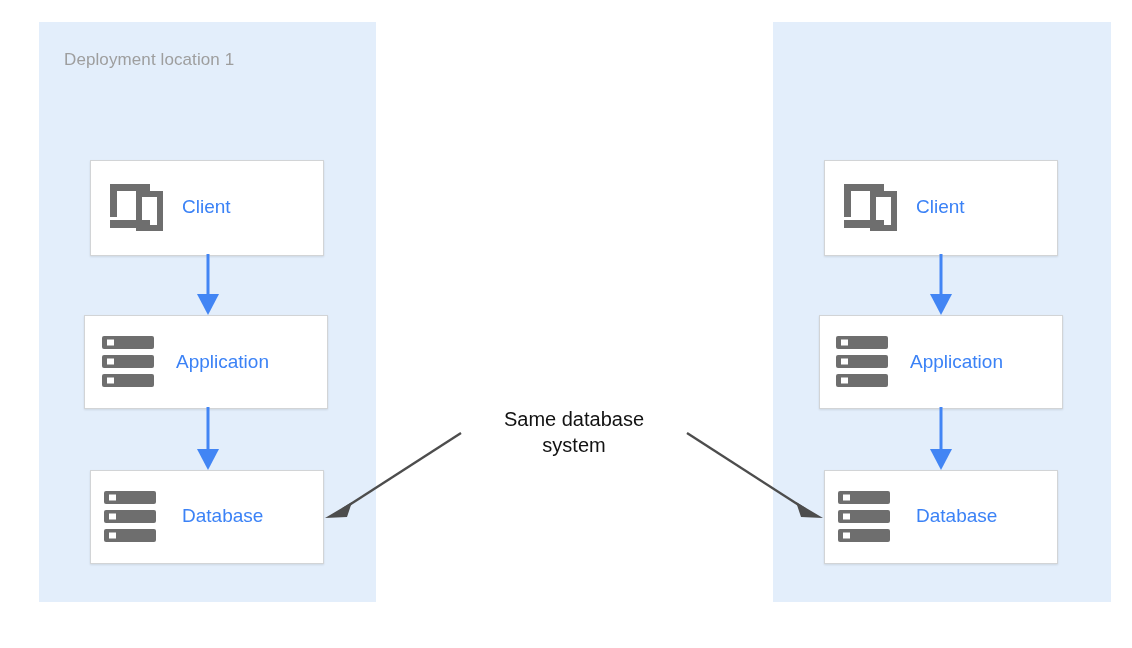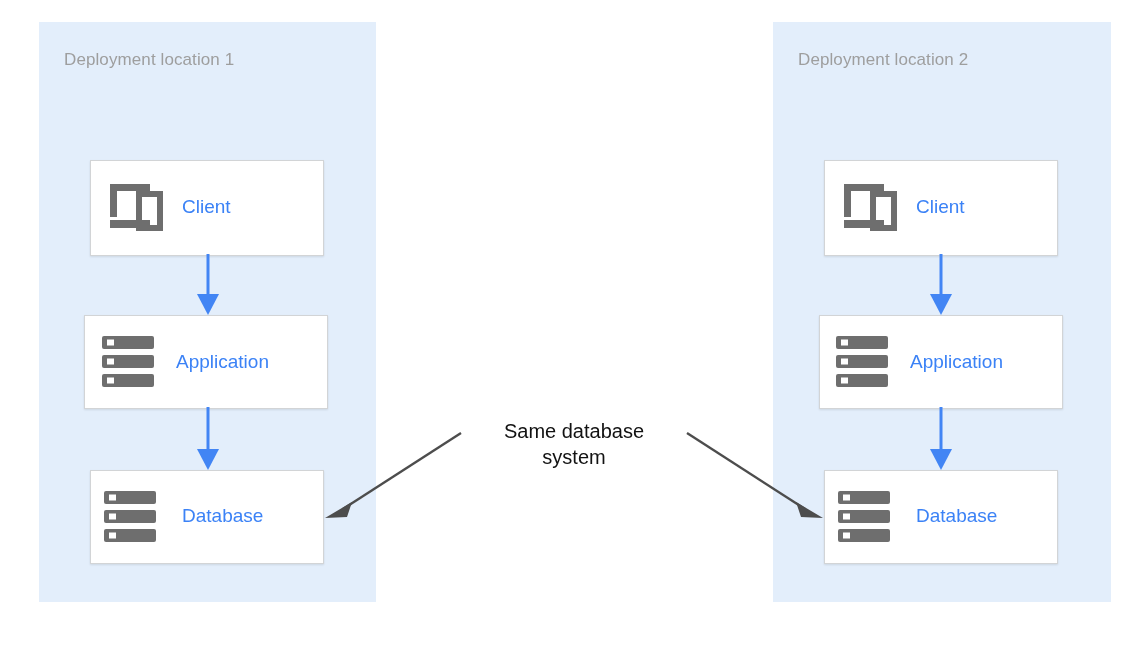--- a/index.html
+++ b/index.html
@@ -119,21 +119,20 @@
       <rect x="5" y="3.5" width="7" height="6" fill="#ffffff"></rect>
       <rect x="0" y="19" width="52" height="13" rx="2" fill="#6e6e6e"></rect>
       <rect x="5" y="22.5" width="7" height="6" fill="#ffffff"></rect>
       <rect x="0" y="38" width="52" height="13" rx="2" fill="#6e6e6e"></rect>
       <rect x="5" y="41.5" width="7" height="6" fill="#ffffff"></rect>
     </svg>
   </span>
   <span class="node-label" style="left:174px; top:505px;">Database</span>
 
   <div class="zone" style="left:765px; top:22px; width:338px; height:580px;"></div>
-  <div class="zone-title" style="left:790px; top:50px;">Deployment location 2</div>
 
   <div class="node" style="left:816px; top:160px; width:234px; height:96px;"></div>
   <span class="node-icon" style="left:832px; top:182px;">
     <svg width="58" height="50" viewBox="0 0 58 50" xmlns="http://www.w3.org/2000/svg">
       <path d="M4 2 H44 V9 H11 V35 H4 Z" fill="#6e6e6e"></path>
       <rect x="4" y="38" width="40" height="8" fill="#6e6e6e"></rect>
       <rect x="33" y="12" width="21" height="34" fill="none" stroke="#6e6e6e" stroke-width="6"></rect>
     </svg>
   </span>
   <span class="node-label" style="left:908px; top:196px;">Client</span>
@@ -167,21 +166,21 @@
       <rect x="0" y="0" width="52" height="13" rx="2" fill="#6e6e6e"></rect>
       <rect x="5" y="3.5" width="7" height="6" fill="#ffffff"></rect>
       <rect x="0" y="19" width="52" height="13" rx="2" fill="#6e6e6e"></rect>
       <rect x="5" y="22.5" width="7" height="6" fill="#ffffff"></rect>
       <rect x="0" y="38" width="52" height="13" rx="2" fill="#6e6e6e"></rect>
       <rect x="5" y="41.5" width="7" height="6" fill="#ffffff"></rect>
     </svg>
   </span>
   <span class="node-label" style="left:908px; top:505px;">Database</span>
 
-  <div class="annot-text" style="left:450px; top:406px; width:232px;margin-top:12px;">Same database
+  <div class="annot-text" style="left:450px; top:406px; width:232px;">Same database
 system</div>
 
   <svg class="annot-arrow" style="left:305px; top:425px;" width="155" height="105" viewBox="0 0 155 105">
     <line x1="148" y1="8" x2="30" y2="84" stroke="#4d4d4d" stroke-width="2.4"></line>
     <polygon points="12,93 39,77 34,92" fill="#4d4d4d"></polygon>
   </svg>
 
   <svg class="annot-arrow" style="left:672px; top:425px;" width="155" height="105" viewBox="0 0 155 105">
     <line x1="7" y1="8" x2="125" y2="84" stroke="#4d4d4d" stroke-width="2.4"></line>
     <polygon points="143,93 116,77 121,92" fill="#4d4d4d"></polygon>

